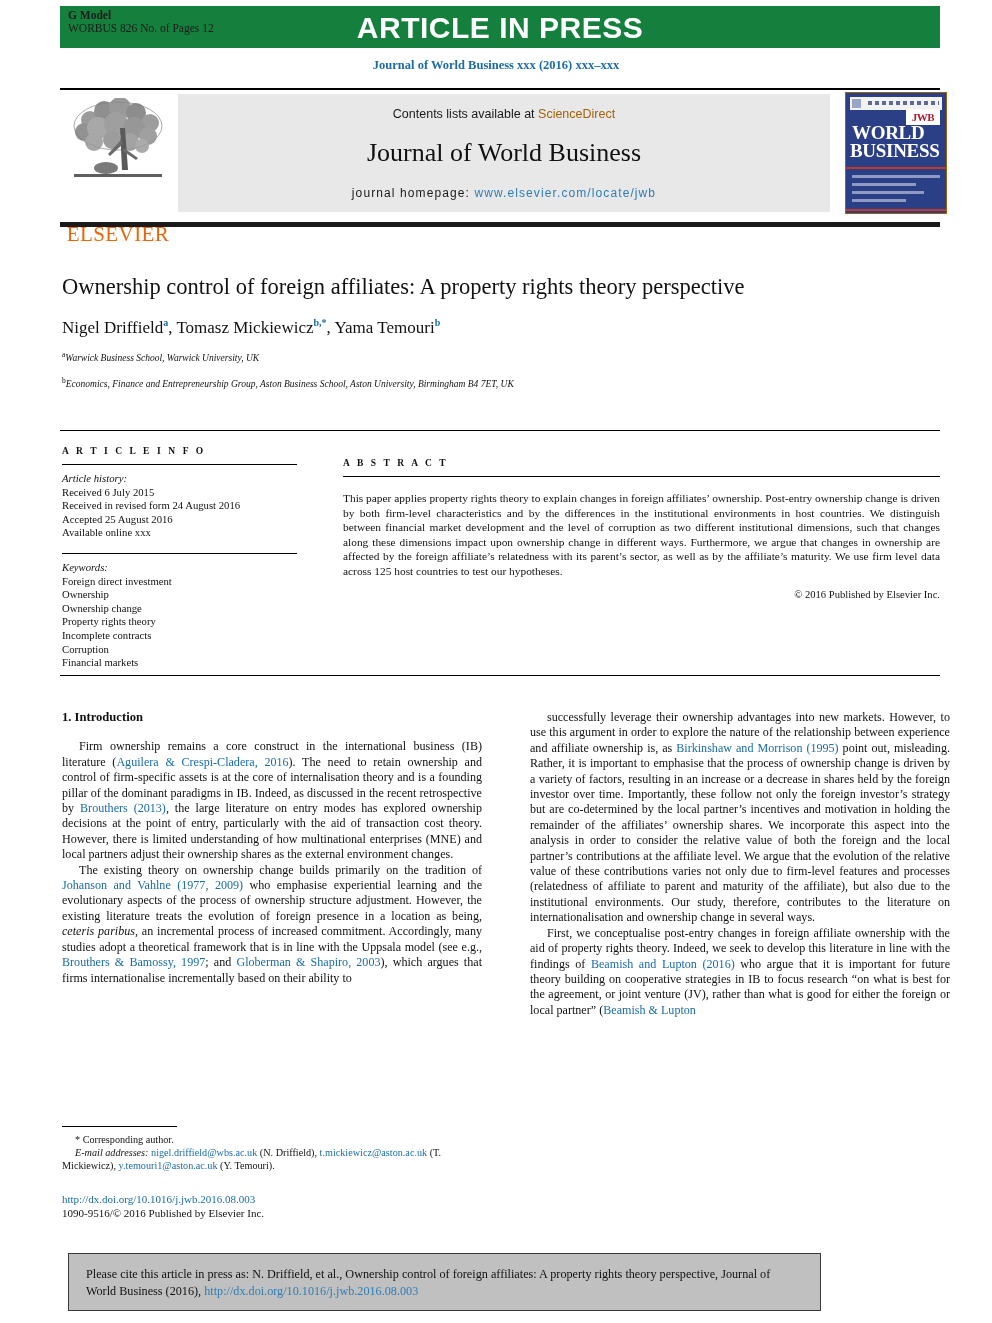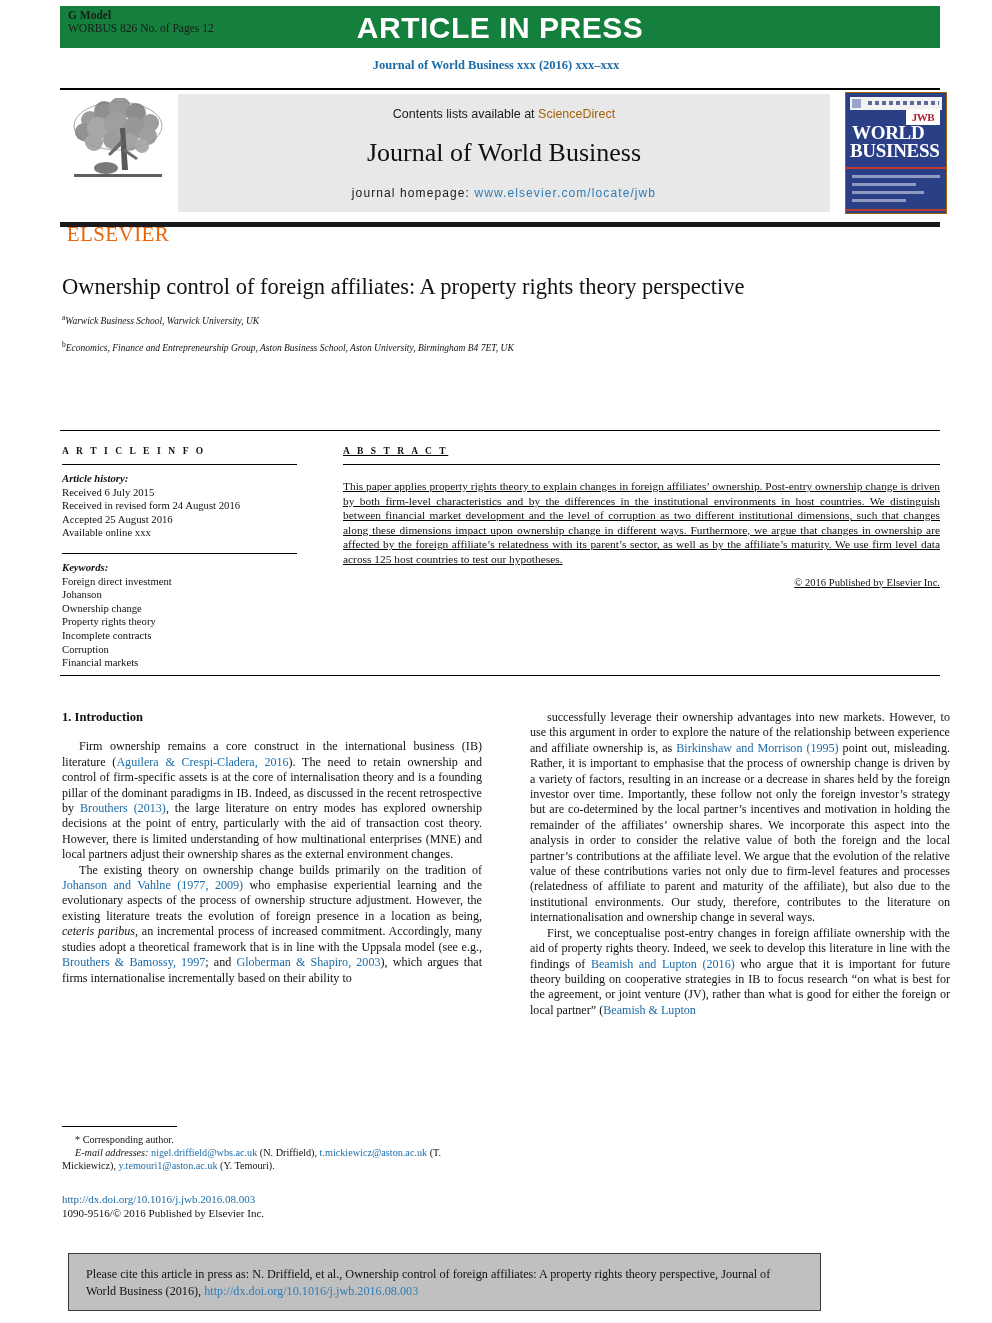--- a/index.html
+++ b/index.html
@@ -197,38 +197,38 @@
 
   .rule-info {
     position: absolute; left: 60px; top: 430px; width: 880px; height: 1px; background: #000;
   }
 
   
   .info-col {
     position: absolute; left: 62px; top: 446px; width: 235px;
   }
   .abs-col {
-    position: absolute; left: 343px; top: 446px; width: 597px; text-decoration: underline;
+    position: absolute; left: 343px; top: 458px; width: 597px;
   }
   .sec-head {
     font-family: "Liberation Serif", serif;
     font-weight: bold;
     font-size: 9.5px;
     letter-spacing: 2.6px;
     color: #111;
   }
   .hr-thin { height: 1px; background: #000; margin-top: 8px; }
   .info-body {
     margin-top: 7px;
     font-family: "Liberation Serif", serif;
     font-size: 10.7px;
     line-height: 13.6px;
     color: #111;
   }
-  .info-body .it { font-style: italic; font-weight: bold; margin-top: 41px; }
+  .info-body .it { font-style: italic; font-weight: normal; margin-top: 41px; }
   .hr-thin2 { height: 1px; background: #000; margin-top: 13px; }
   .abstract-text {
     margin-top: 14px;
     font-family: "Liberation Serif", serif;
     font-size: 11.4px;
     line-height: 14.6px;
     color: #111;
     text-align: justify;
   }
   .copyline {
@@ -382,20 +382,21 @@
       <div class="cv-fine" style="top:98px;right:22px"></div>
       <div class="cv-fine" style="top:106px;right:40px"></div>
       <div class="cv-redline" style="top:116px"></div>
     </div>
   </div>
 
   <div class="rule-thick"></div>
 
   <div class="title-block">
     <h1 class="art-title">Ownership control of foreign affiliates: A property rights theory perspective</h1>
+    <div class="authors">Nigel Driffield<sup>a</sup>, Tomasz Mickiewicz<sup>b,*</sup>, Yama Temouri<sup>b</sup></div>
     <div class="affil">
       <sup>a</sup><span>Warwick Business School, Warwick University, UK</span>
     </div>
     <div class="affil">
       <sup>b</sup><span>Economics, Finance and Entrepreneurship Group, Aston Business School, Aston University, Birmingham B4 7ET, UK</span>
     </div>
   </div>
 
   <div class="rule-info"></div>
 
@@ -406,21 +407,21 @@
       <span class="it">Article history:</span><br>
       <span>Received 6 July 2015</span><br>
       <span>Received in revised form 24 August 2016</span><br>
       <span>Accepted 25 August 2016</span><br>
       <span>Available online xxx</span>
     </div>
     <div class="hr-thin2"></div>
     <div class="info-body">
       <span class="it">Keywords:</span><br>
       <span>Foreign direct investment</span><br>
-      <span>Johanson</span><br>
+      <span>Ownership</span><br>
       <span>Ownership change</span><br>
       <span>Property rights theory</span><br>
       <span>Incomplete contracts</span><br>
       <span>Corruption</span><br>
       <span>Financial markets</span>
     </div>
   </div>
 
   <div class="abs-col">
     <div class="sec-head">A B S T R A C T</div>

